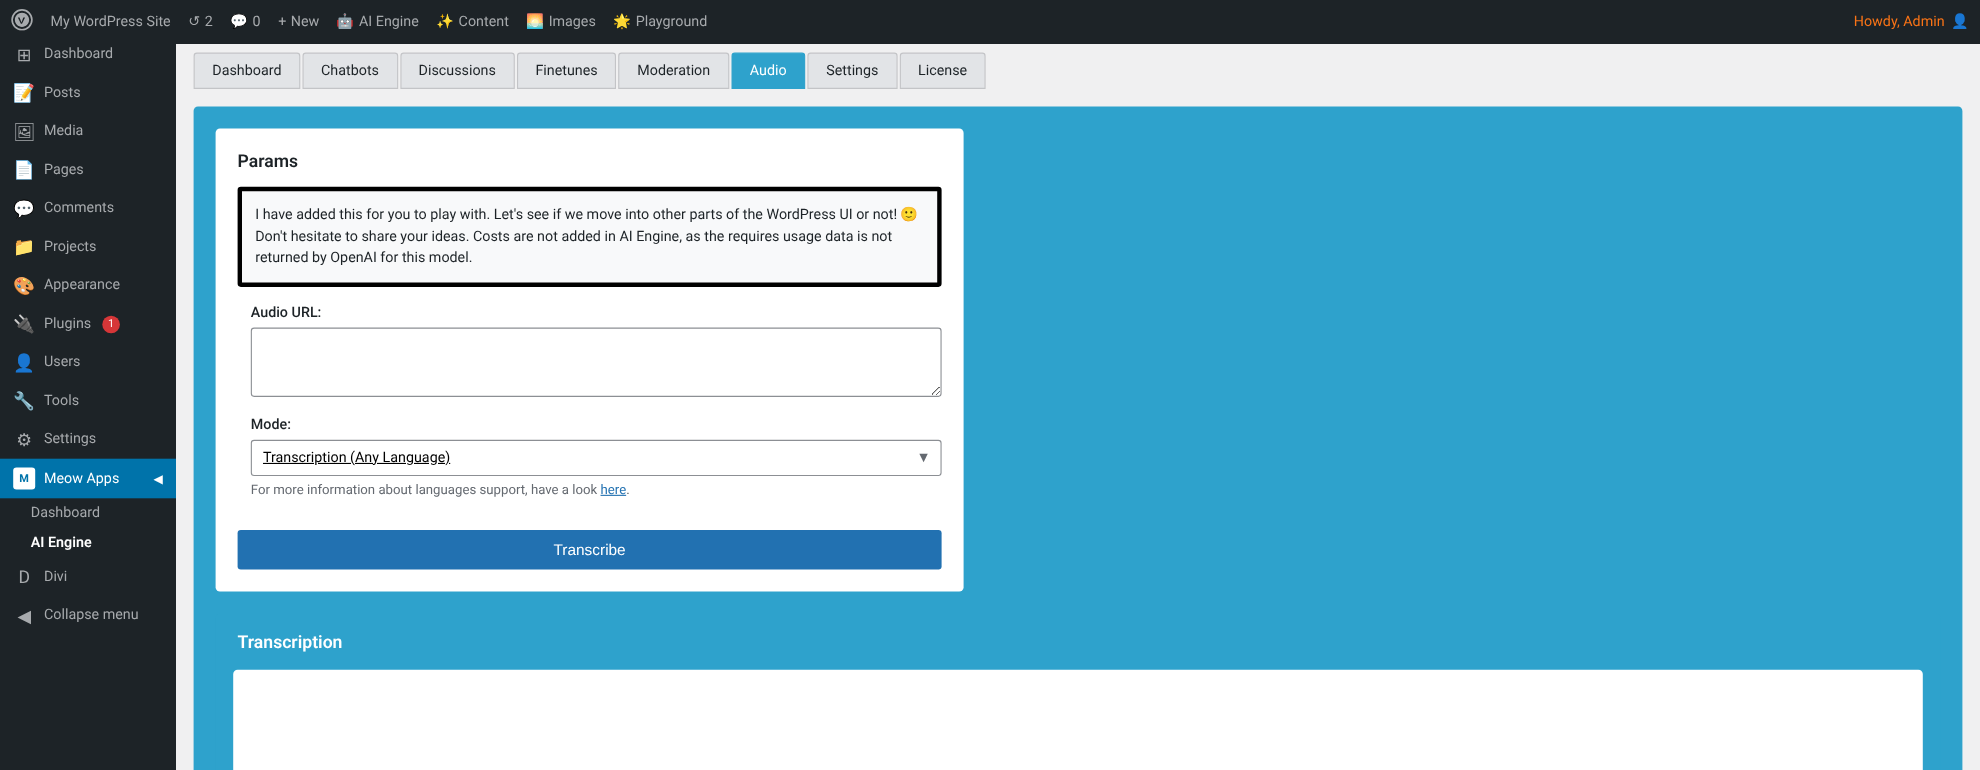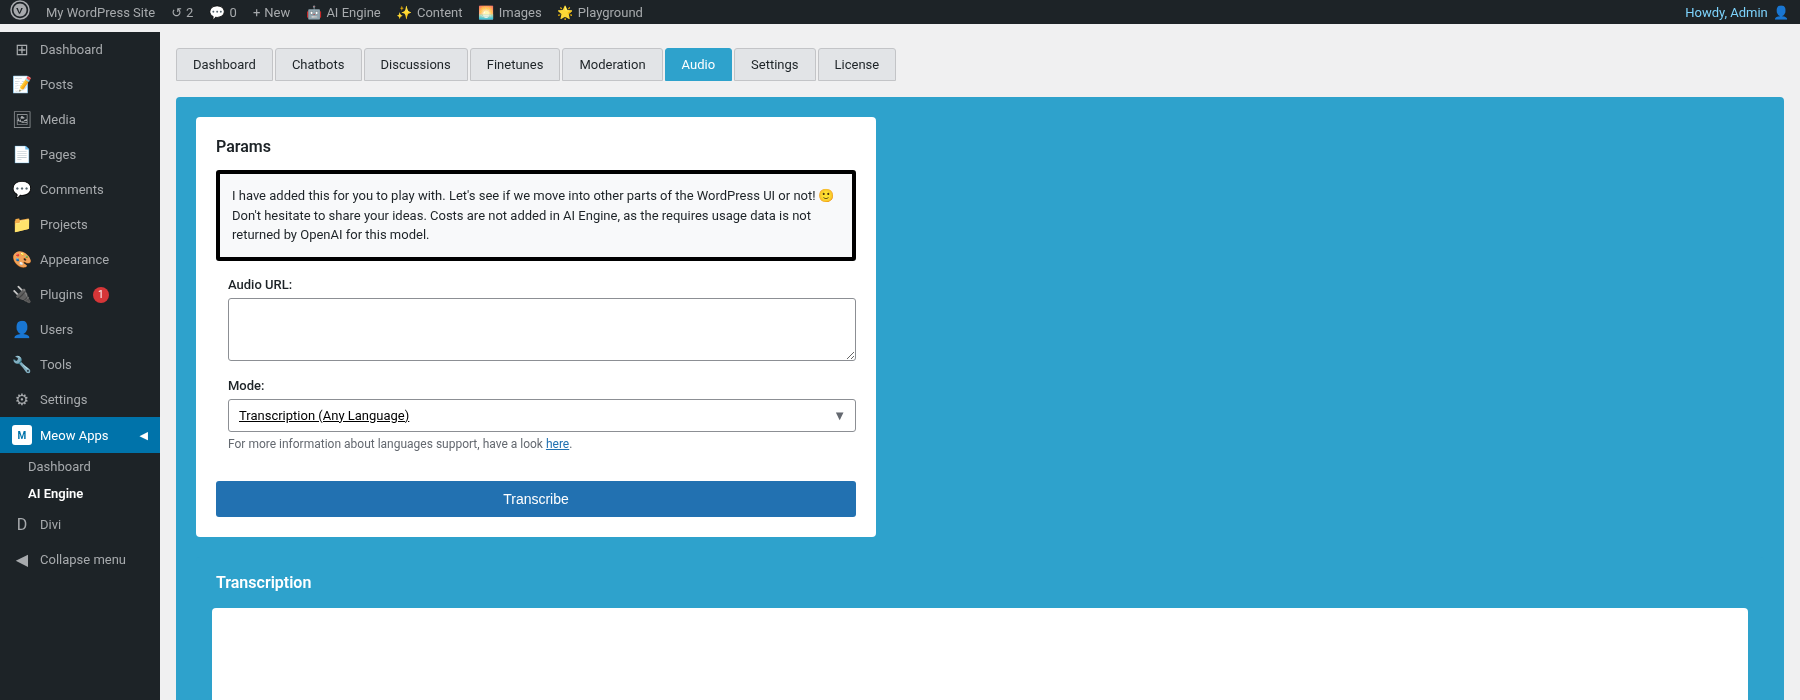--- a/index.html
+++ b/index.html
@@ -1,33 +1,33 @@
 <!DOCTYPE html>
 <html><head>
   <meta charset="utf-8">
   <style>
     * { box-sizing: border-box; margin: 0; padding: 0; }
     body { font-family: -apple-system, BlinkMacSystemFont, "Segoe UI", Roboto, sans-serif; font-size: 13px; background: #f0f0f1; color: #1d2327; width: 1800px; height: 700px; overflow: hidden; }
 
     
     .top-bar {
       background: #1d2327;
-      height: 24px;
+      height: 40px;
       display: flex;
       align-items: center;
       padding: 0 10px;
       gap: 16px;
       position: fixed;
       top: 0; left: 0; right: 0;
       z-index: 100;
     }
     .top-bar-left { display: flex; align-items: center; gap: 16px; flex: 1; }
     .top-bar-item { color: #a7aaad; font-size: 13px; cursor: pointer; display: flex; align-items: center; gap: 4px; text-decoration: none; }
     .top-bar-logo { color: #a7aaad; font-size: 20px; }
-    .top-bar-right { color: #7dd3fc; font-size: 13px; display: flex; align-items: center; gap: 6px; }
+    .top-bar-right { color: #f97316; font-size: 13px; display: flex; align-items: center; gap: 6px; }
     .wp-icon { width: 20px; height: 20px; fill: #a7aaad; }
 
     
     .sidebar {
       position: fixed;
       top: 32px;
       left: 0;
       width: 160px;
       height: calc(700px - 32px);
       background: #1d2327;

